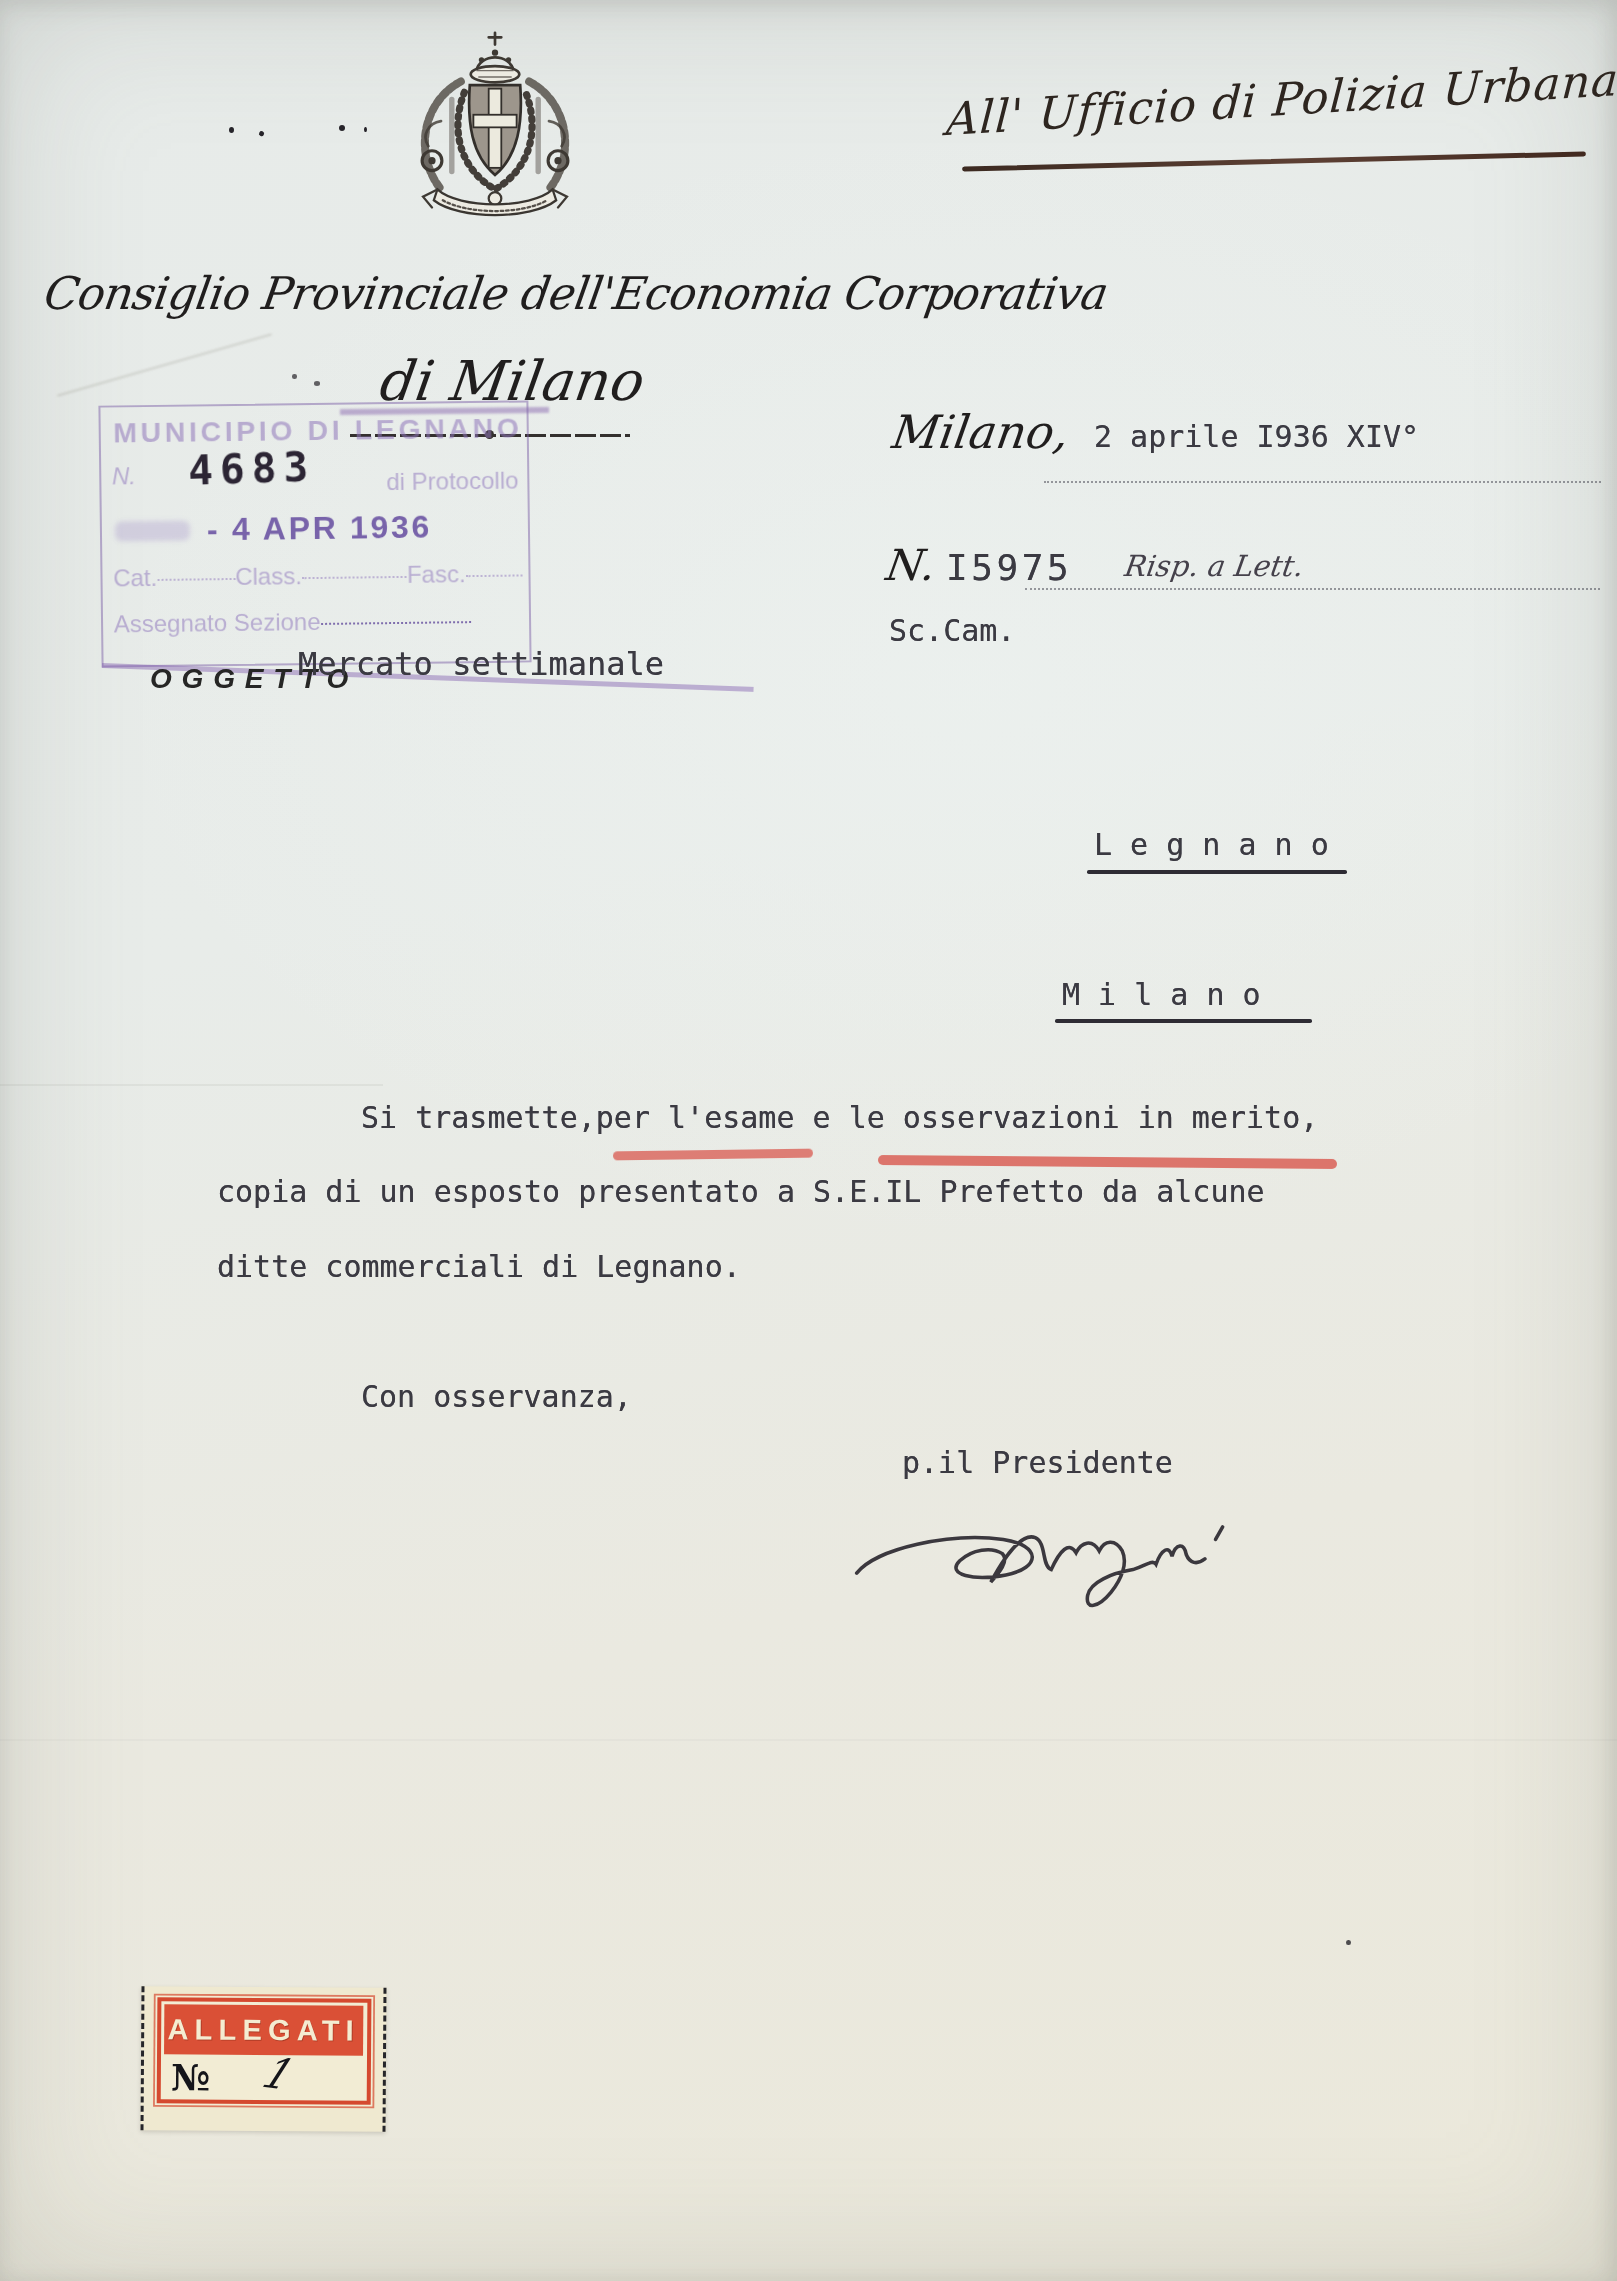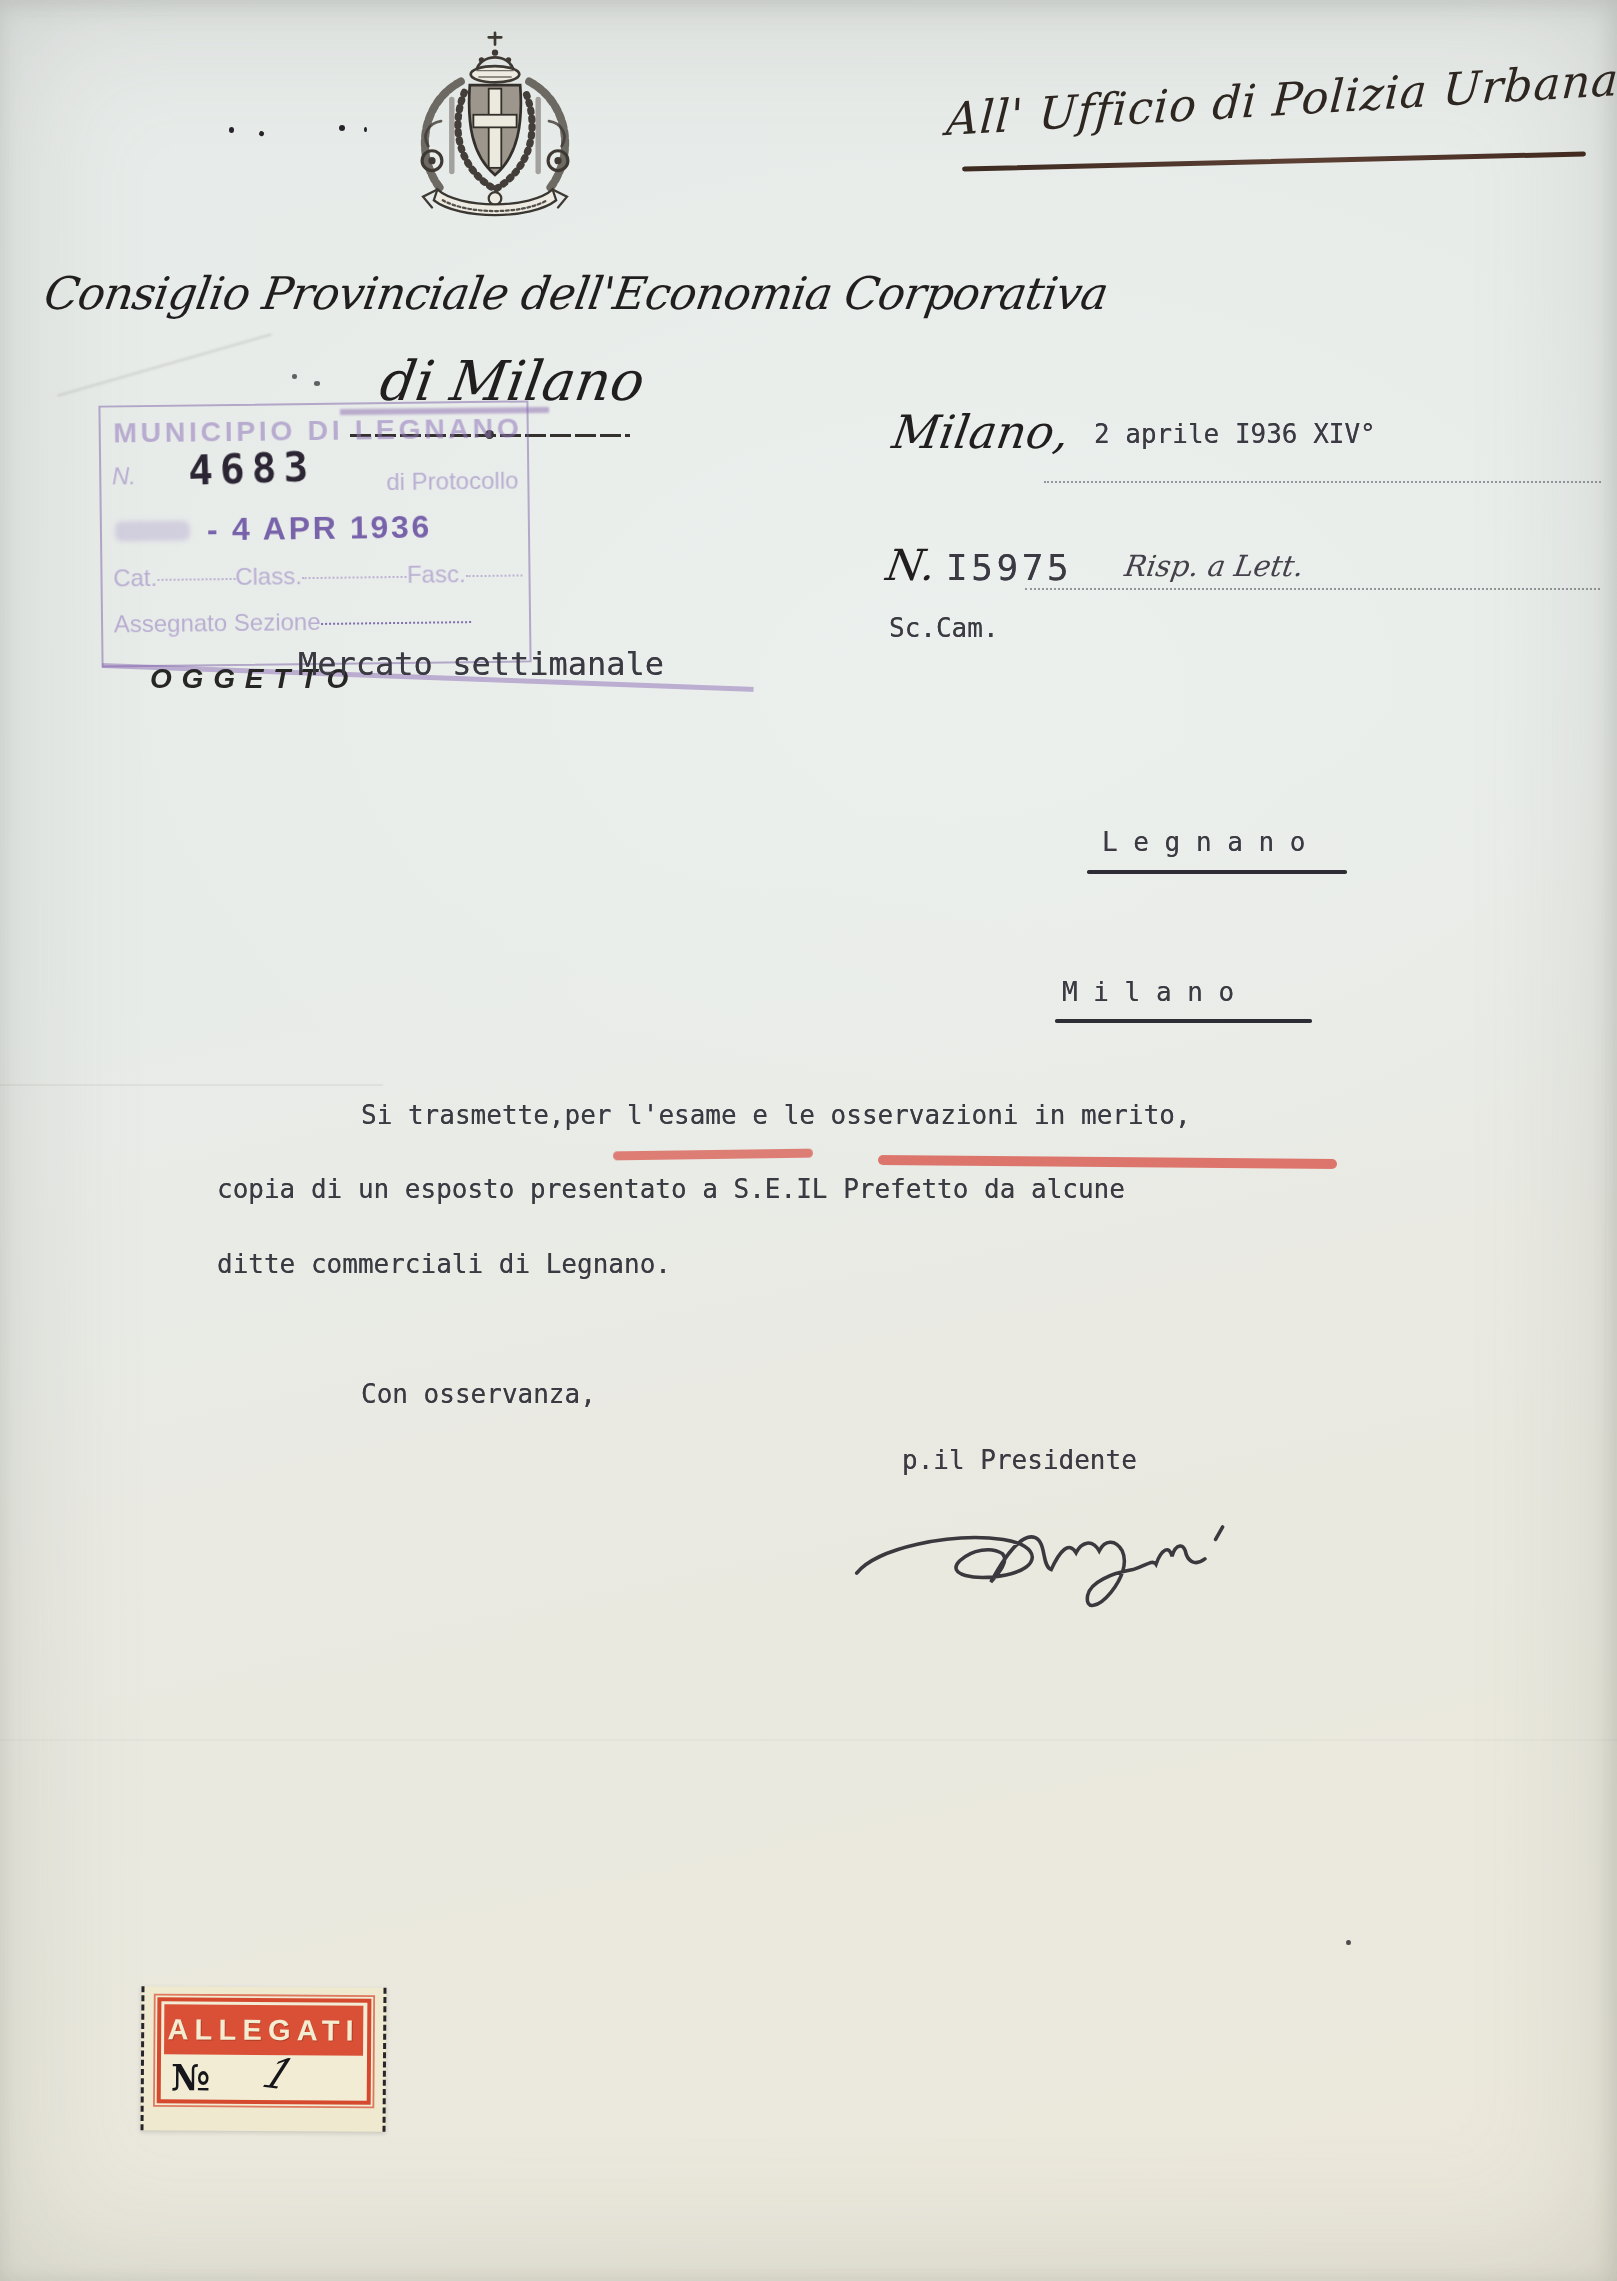--- a/index.html
+++ b/index.html
@@ -9,21 +9,21 @@
     margin:0 auto;
     overflow:hidden;
     background:
       radial-gradient(ellipse 1248px 802px at 60% 30%, rgba(238,243,241,.55), rgba(0,0,0,0) 70%),
       linear-gradient(168deg,#e7ebe9 0%, #e8ece9 38%, #eae9e0 68%, #ebe8da 100%);
     box-shadow: inset 0 0 143px rgba(110,112,104,.22), inset 0 9px 23px rgba(120,120,112,.14), inset -7.1px 0 19.6px rgba(120,120,112,.12);
     font-family:"DejaVu Sans Mono", monospace;
     color:#3b3a42;
   }
   .abs{position:absolute;}
-  .mono{font-family:"DejaVu Sans Mono", monospace; font-size:26px; color:#3b3a42; white-space:nowrap; text-shadow:0 0 0.6px rgba(43,42,55,.75);}
+  .mono{font-family:"DejaVu Sans Mono", monospace; font-size:30px; color:#3b3a42; white-space:nowrap; text-shadow:0 0 0.6px rgba(43,42,55,.75);}
   .script{font-family:"DejaVu Serif", serif; font-style:italic; color:#201e1e; white-space:nowrap;}
   .sans{font-family:"Liberation Sans", sans-serif;}
   .dotline{height:0;border-bottom:2.7px dotted rgba(62,62,74,.5);}
   .crease{pointer-events:none;}
   .speck{border-radius:50%;background:#26242a;}
   
   .stampbox{
     border:2.7px solid rgba(126,98,168,.5);
     transform:rotate(-.7deg);
   }
@@ -138,21 +138,21 @@
 
   <div class="abs script" style="left:887px;top:540px;font-size:43px;transform:skewX(-9deg);">N.</div>
   <div class="abs mono" style="left:946px;top:547px;font-size:36px;letter-spacing:3.6px;">I5975</div>
   <div class="abs script" style="left:1125px;top:549px;font-size:29px;color:#45414b;transform:skewX(-9deg);">Risp. a Lett.</div>
   <div class="abs dotline" style="left:1025px;top:588px;width:575px;"></div>
   <div class="abs mono" style="left:889px;top:613px;">Sc.Cam.</div>
 
   <div class="abs sans" style="left:150px;top:663px;font-size:28px;font-weight:600;letter-spacing:9.8px;color:#262625;font-style:italic;">OGGETTO</div>
   <div class="abs mono" style="left:298px;top:645px;font-size:32px;">Mercato settimanale</div>
 
-  <div class="abs mono" style="left:1094px;top:827px;margin-left:8px;">L e g n a n o</div>
+  <div class="abs mono" style="left:1094px;top:827px;">L e g n a n o</div>
   <div class="abs" style="left:1087px;top:870px;width:260px;height:3.6px;background:#2e2c34;border-radius:1.8px;"></div>
   <div class="abs mono" style="left:1062px;top:977px;">M i l a n o</div>
   <div class="abs" style="left:1055px;top:1019px;width:257px;height:3.6px;background:#2e2c34;border-radius:1.8px;"></div>
 
   <div class="abs mono" style="left:361px;top:1100px;">Si trasmette,per l'esame e le osservazioni in merito,</div>
   <div class="abs redline" style="left:613px;top:1150px;width:200px;height:9px;opacity:.72;transform:rotate(-.8deg);"></div>
   <div class="abs redline" style="left:878px;top:1157px;width:459px;height:9.8px;opacity:.78;transform:rotate(.5deg);"></div>
   <div class="abs mono" style="left:217px;top:1174px;">copia di un esposto presentato a S.E.IL Prefetto da alcune</div>
   <div class="abs mono" style="left:217px;top:1249px;">ditte commerciali di Legnano.</div>
   <div class="abs mono" style="left:361px;top:1379px;">Con osservanza,</div>

